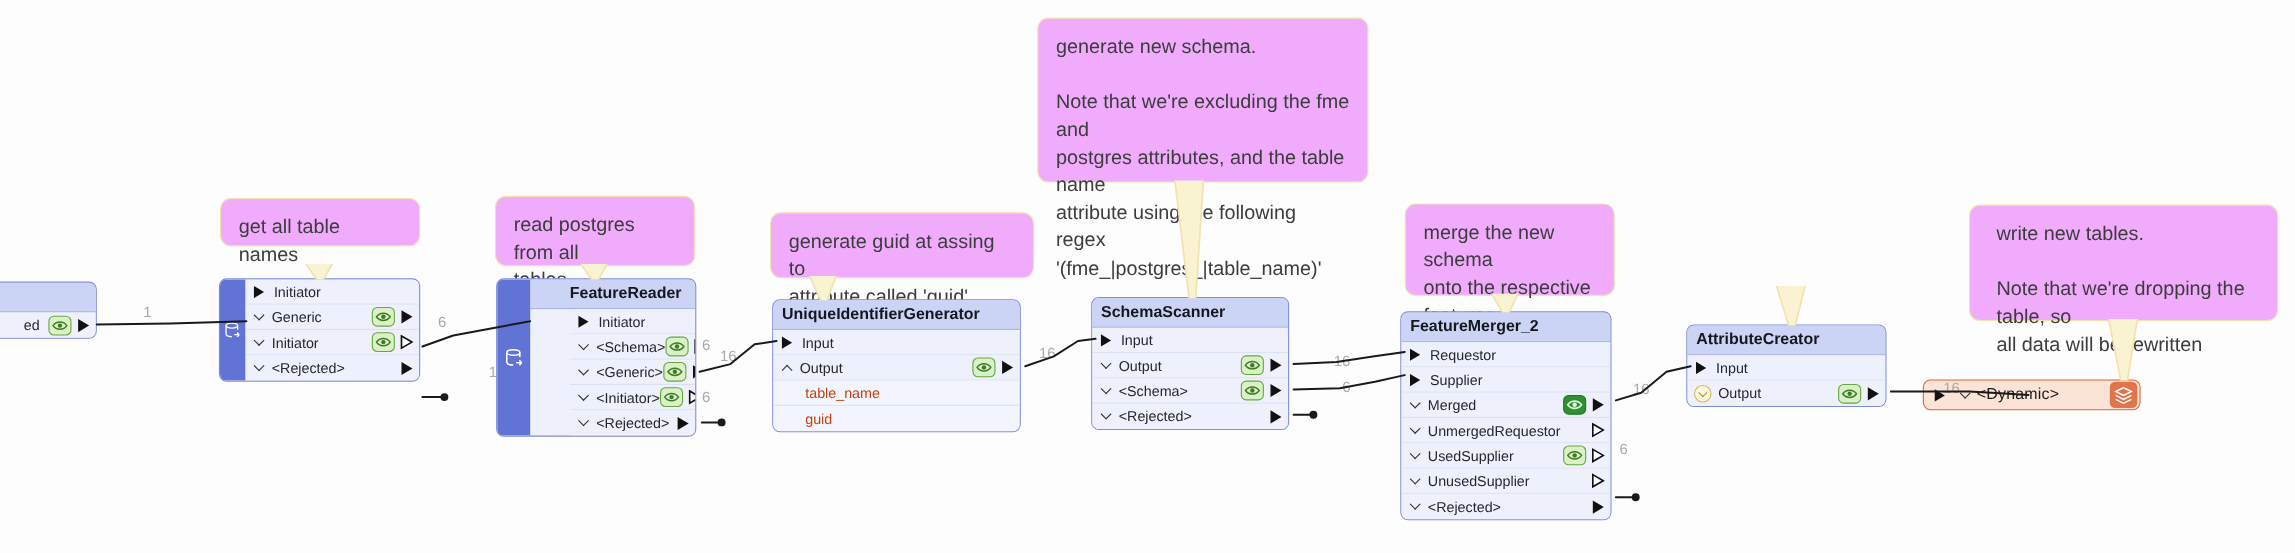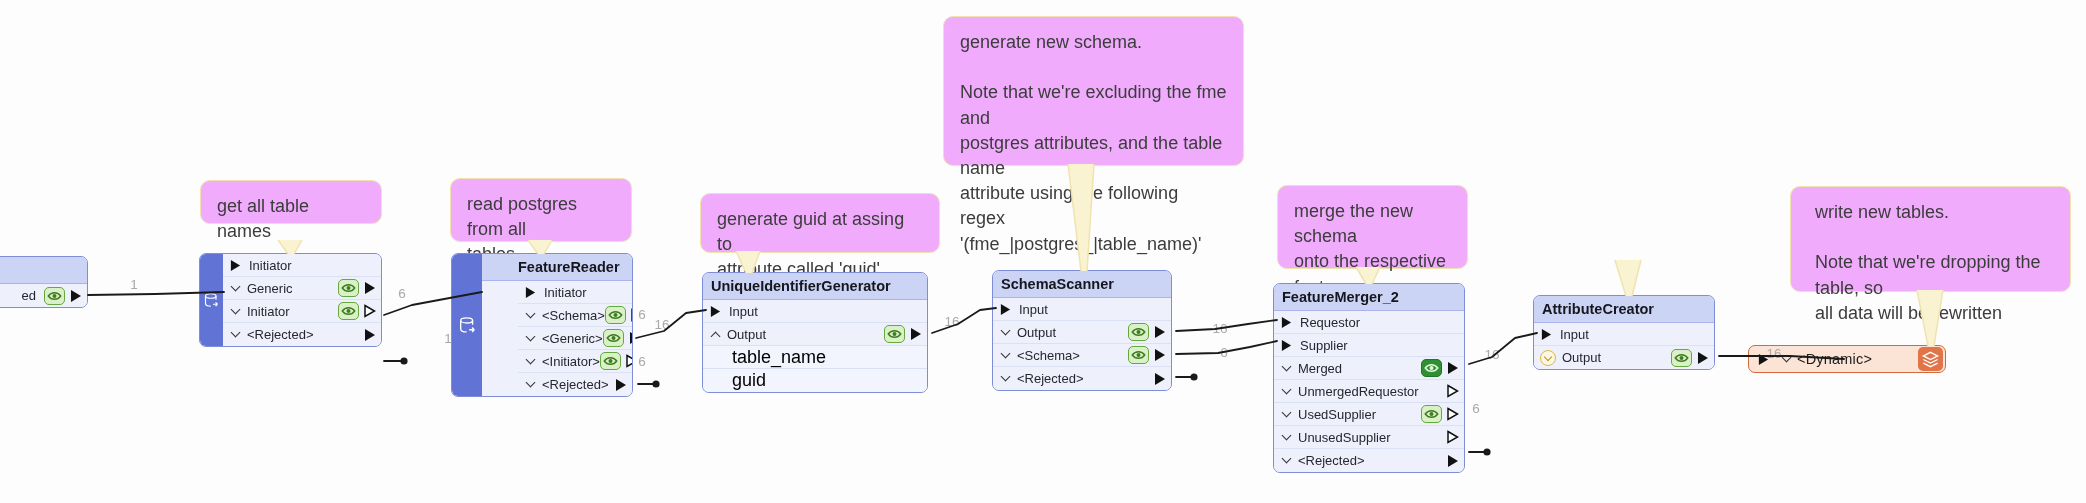--- a/index.html
+++ b/index.html
@@ -32,21 +32,21 @@
     background:#6173d4; border-radius:5px 0 0 5px;
     display:flex; align-items:center; justify-content:center; z-index:1;
   }
   .sidebar-wide { width:30px; }
   .row {
     height:23px; display:flex; align-items:center; padding:0 5px 0 6px;
     border-bottom:1px solid #dbe1f4; font-size:13px; color:#26262e;
     background:#eef1fc;
   }
   .row:last-child { border-bottom:none; }
-  .attr-row { background:#f2f5fd; padding-left:27px; font-size:18px; color:#000000; }
+  .attr-row { background:#f2f5fd; padding-left:27px; font-size:13px; color:#c2410c; }
   .plabel { margin-left:2px; white-space:nowrap; }
   .spacer { flex:1; }
   .chev {
     display:inline-block; width:7px; height:7px; flex:none;
     border-left:1.9px solid #333; border-bottom:1.9px solid #333;
     transform: translateY(-2px) rotate(-45deg); margin:0 6px 0 3px;
   }
   .chev.up { transform: translateY(2px) rotate(135deg); }
   .tri { flex:none; }
   .tri-in { margin-right:6px; }

